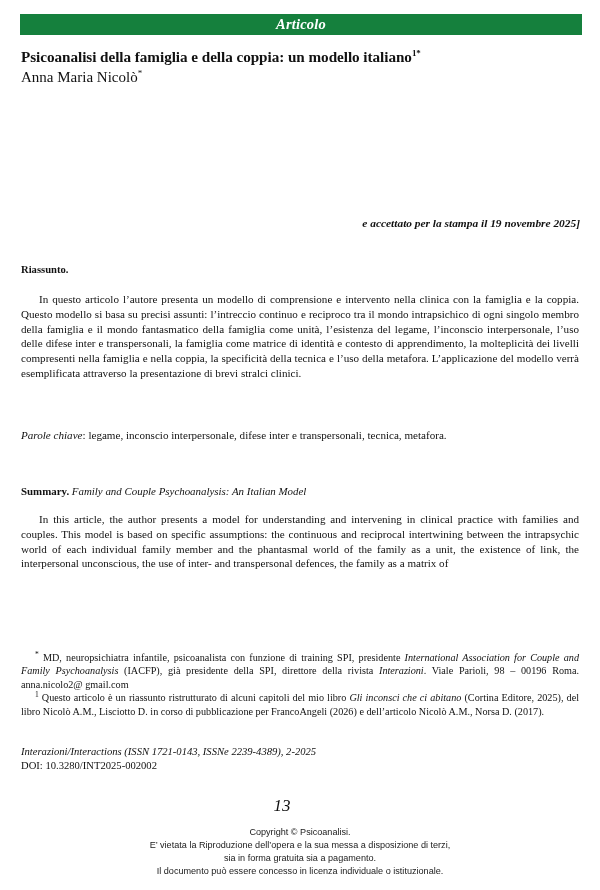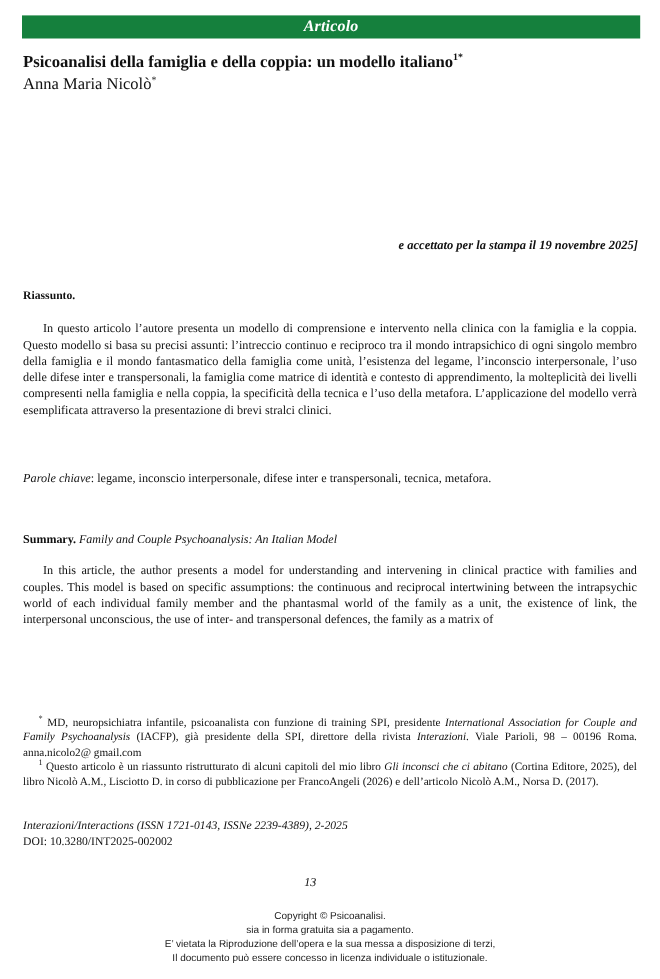--- a/index.html
+++ b/index.html
@@ -183,21 +183,21 @@
   }
 
   
   .page-number {
     position: absolute;
     left: 0;
     top: 796px;
     width: 564px;
     text-align: center;
     font-style: italic;
-    font-size: 11px;
+    font-size: 17px;
   }
 
   
   .copyright {
     position: absolute;
     left: 0;
     top: 826px;
     width: 600px;
     text-align: center;
     font-family: "Liberation Sans", "DejaVu Sans", sans-serif;
@@ -243,18 +243,18 @@
 
   <div class="journal-ref">
     <div class="jr-title">Interazioni/Interactions (ISSN 1721-0143, ISSNe 2239-4389), 2-2025</div>
     <div class="jr-doi">DOI: 10.3280/INT2025-002002</div>
   </div>
 
   <div class="page-number">13</div>
 
   <div class="copyright">
     <div>Copyright © Psicoanalisi.</div>
+    <div>E’ vietata la Riproduzione dell’opera e la sua messa a disposizione di terzi,</div>
     <div>sia in forma gratuita sia a pagamento.</div>
-    <div>E’ vietata la Riproduzione dell’opera e la sua messa a disposizione di terzi,</div>
     <div>Il documento può essere concesso in licenza individuale o istituzionale.</div>
   </div>
 
 </div>
 
 </body></html>

